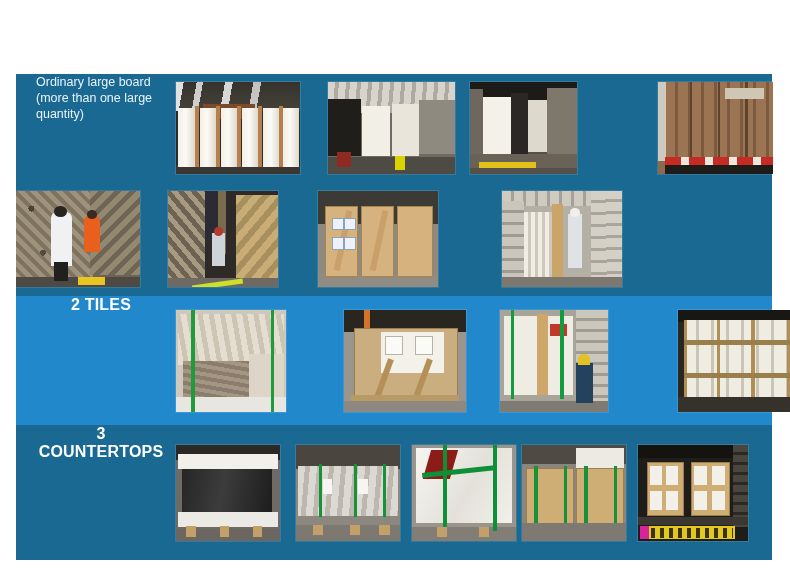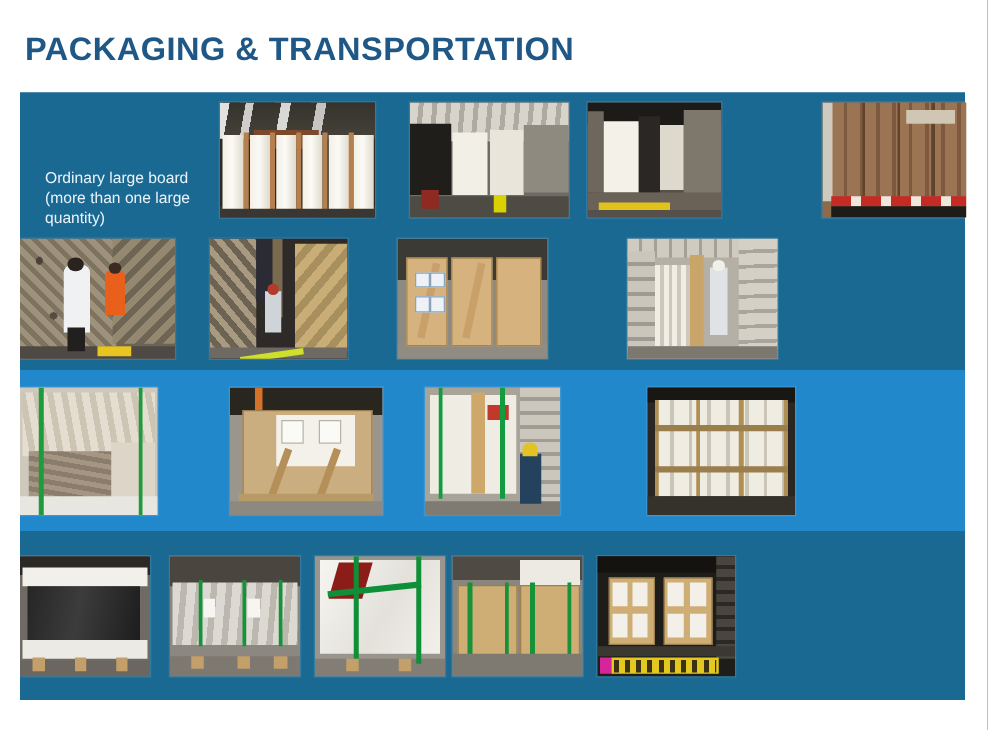--- a/index.html
+++ b/index.html
@@ -33,21 +33,21 @@
   .band-r2{height:114px;}
   .band-r3{height:129px;}
   .band-r4{height:135px;}
 
   
   .labelcol{
     width:160px;flex:0 0 160px;
     position:relative;
     box-sizing:border-box;
     padding:0 10px 0 20px;
-    display:flex;flex-direction:column;justify-content:flex-end;
+    display:flex;flex-direction:column;justify-content:flex-start;
     color:#ffffff;
   }
   .lbl-desc{
     font-size:12.5px;line-height:16px;color:#eaf3fa;
     font-weight:normal;
   }
   .lbl-head{
     font-size:16px;font-weight:bold;color:#ffffff;letter-spacing:.2px;
   }
   .lbl-head.center{text-align:center;width:100%;}
@@ -260,21 +260,20 @@
   .p-r4c5 .ylw{left:10%;bottom:2%;width:78%;height:13%;background:#e3c81f;}
   .p-r4c5 .mag{left:2%;bottom:2%;width:8%;height:13%;background:#d6249b;}
   .p-r4c5 .txt{left:12%;bottom:3%;width:74%;height:10%;
     background:repeating-linear-gradient(90deg,#3a3212 0 4px,transparent 4px 9px);}
 </style>
 </head>
 <body>
 
 <div class="slide">
 
-  <div class="title">PACKAGING &amp; TRANSPORTATION</div>
 
   <div class="panel">
 
     <div class="band dark band-r1">
       <div class="labelcol">
         <div class="lbl-desc">Ordinary large board (more than one large quantity)</div>
       </div>
       <div class="strip">
 
         <div class="cell" style="width:152px;">
@@ -394,20 +393,23 @@
               <div class="flr"></div>
             <div class="man"></div>
               <div class="head"></div>
           </div>
         </div>
 
       </div>
     </div>
 
     <div class="band light band-r3">
+      <div class="labelcol">
+        <div class="lbl-head center">2 TILES</div>
+      </div>
       <div class="strip">
 
         <div class="cell" style="width:152px;">
           <div class="photo p-r3c1" style="width:110px;height:102px;">
             <div class="top"></div>
               <div class="side"></div>
               <div class="side2"></div>
             <div class="wrap"></div>
             <div class="strapg" style="left:14%"></div>
             <div class="strapg" style="left:86%"></div>
@@ -454,20 +456,23 @@
             <div class="band" style="top:30%"></div>
             <div class="band" style="top:62%"></div>
             <div class="flr"></div>
           </div>
         </div>
 
       </div>
     </div>
 
     <div class="band dark band-r4">
+      <div class="labelcol">
+        <div class="lbl-head center">3 COUNTERTOPS</div>
+      </div>
       <div class="strip">
 
         <div class="cell" style="width:120px;">
           <div class="photo p-r4c1" style="width:104px;height:96px;">
             <div class="bk"></div>
               <div class="flr"></div>
               <div class="whtop"></div>
             <div class="black"></div>
               <div class="whbot"></div>
             <div class="foot" style="left:10%"></div>

